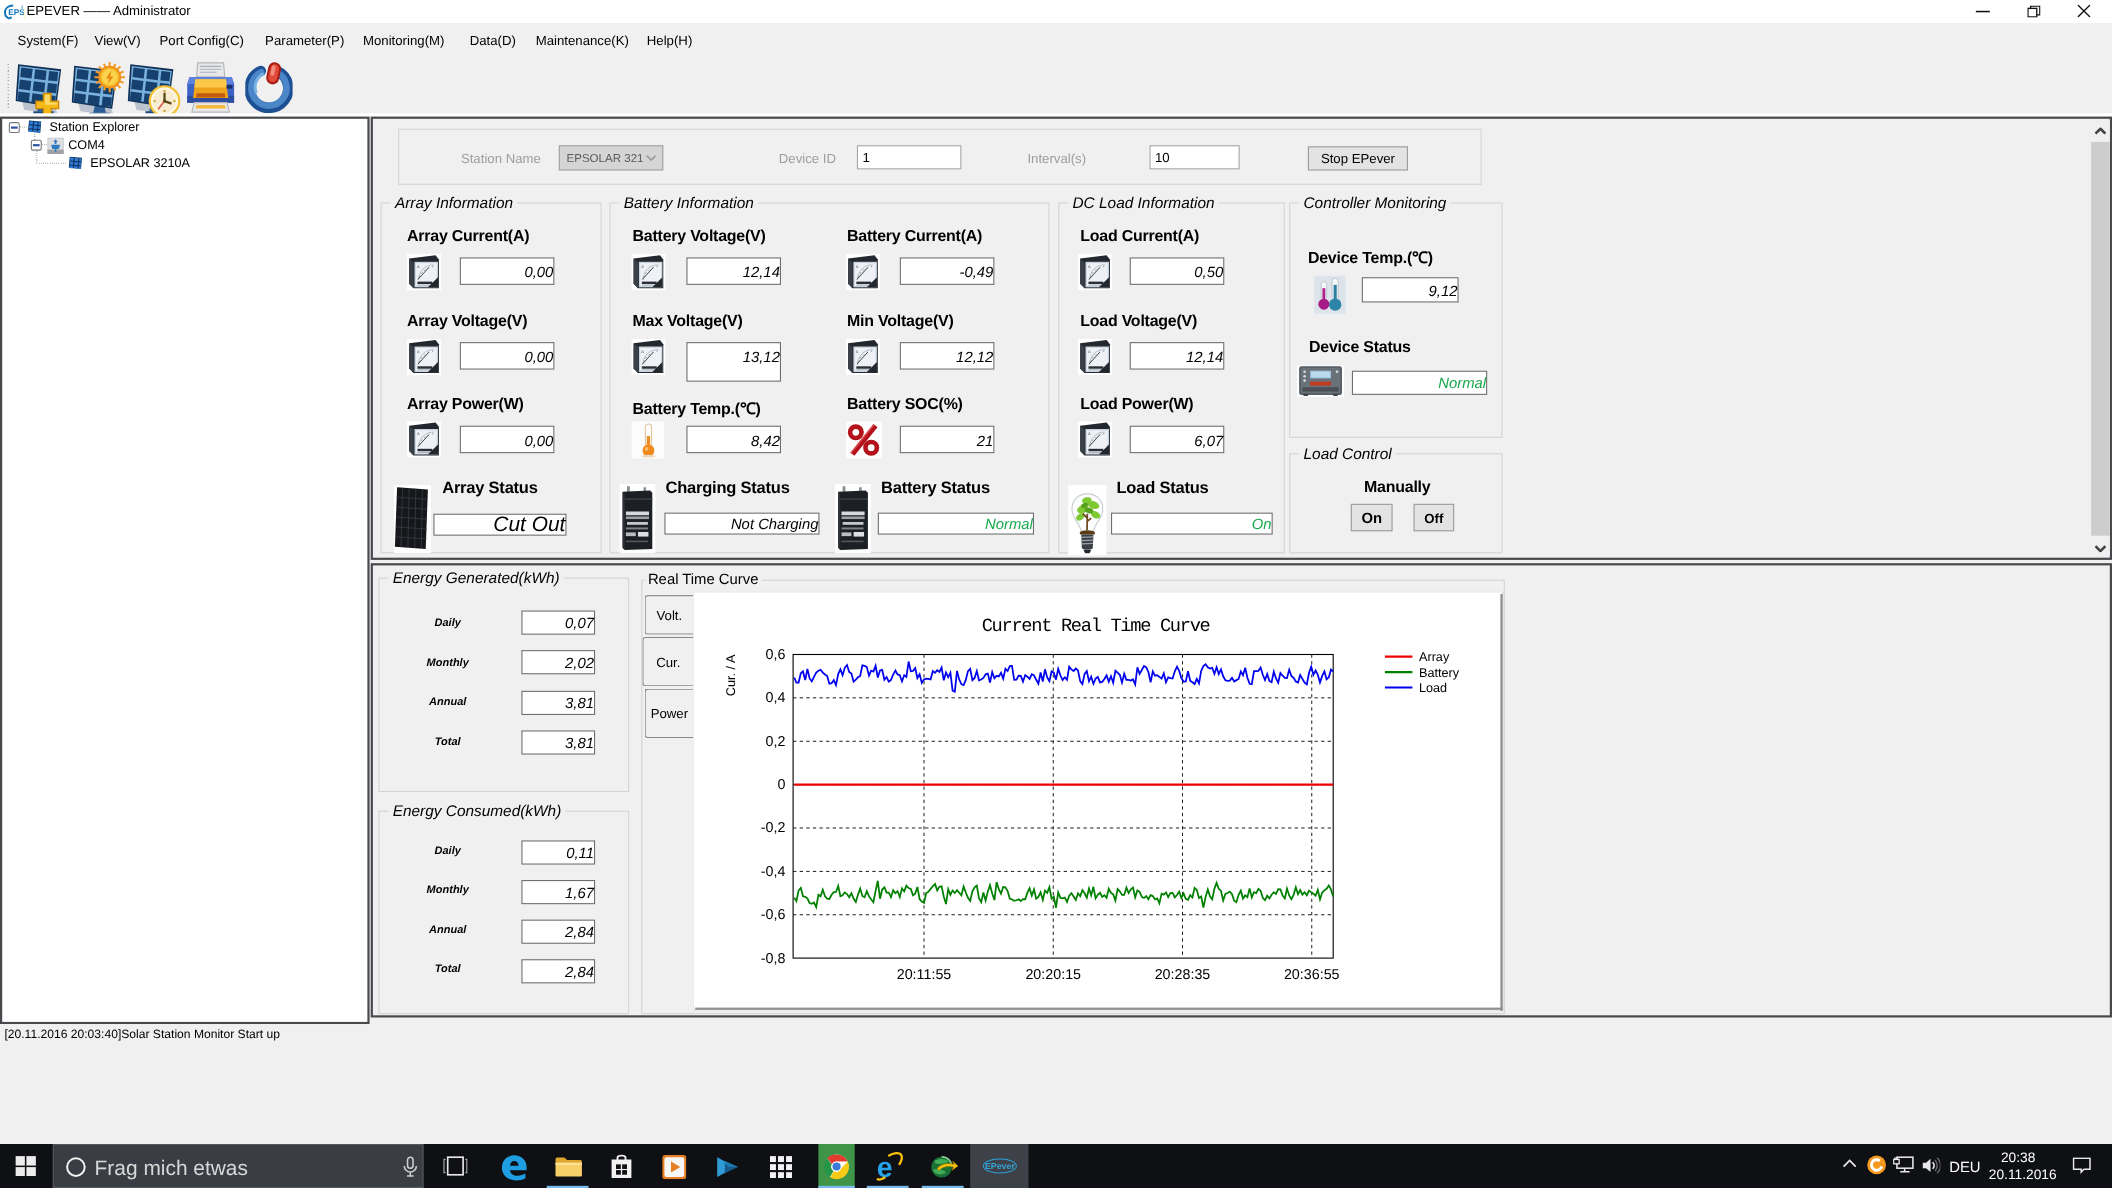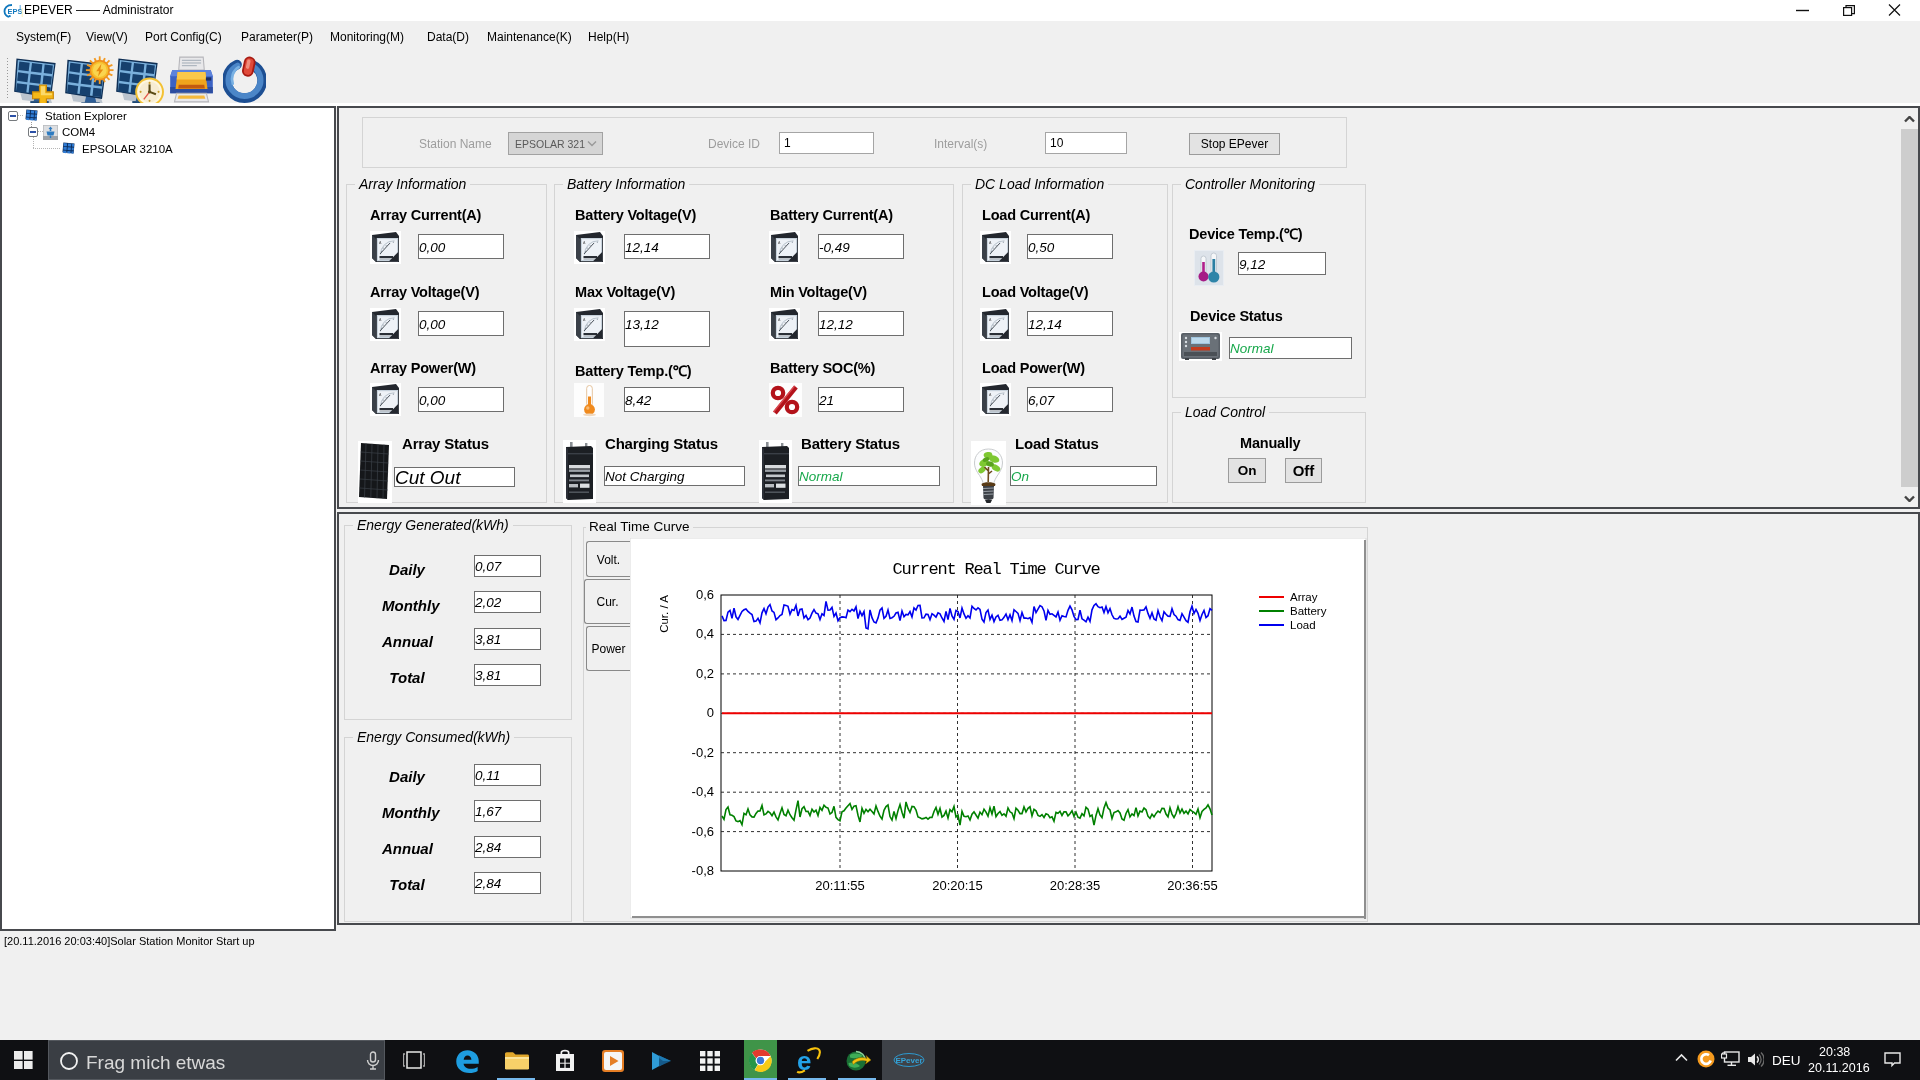--- a/index.html
+++ b/index.html
@@ -1,24 +1,24 @@
 <!DOCTYPE html>
 <html><head><meta charset="utf-8"><style>
 *{margin:0;padding:0;box-sizing:border-box}
 html,body{width:1920px;height:1080px;overflow:hidden;background:#f0f0f0;font-family:"Liberation Sans",sans-serif}
 .abs{position:absolute}
 .lbl{position:absolute;font-weight:bold;font-size:14.5px;color:#000;white-space:nowrap;letter-spacing:-0.2px}
-.vbox{position:absolute;background:#fff;border:1px solid #6e6e6e;font-style:italic;font-size:13.5px;text-align:left;color:#000;white-space:nowrap}
+.vbox{position:absolute;background:#fff;border:1px solid #6e6e6e;font-style:italic;font-size:13.5px;text-align:right;color:#000;white-space:nowrap}
 .grp{position:absolute;border:1px solid #d4d4d4}
 .grp .gt{position:absolute;top:-9px;left:8px;background:#f0f0f0;padding:0 4px;font-style:italic;font-size:14px;white-space:nowrap}
 .glbl{color:#9d9d9d;font-size:12px;position:absolute}
 .tbx{position:absolute;background:#fff;border:1px solid #a5a5a5;font-size:12px;padding-left:4px;color:#000}
 .btn{position:absolute;background:#e3e3e3;border:1px solid #9b9b9b;font-size:12px;text-align:center;color:#000}
 .statlbl{position:absolute;font-weight:bold;font-size:15px;white-space:nowrap;letter-spacing:-0.2px}
-.ebl{position:absolute;font-weight:bold;font-style:italic;font-size:15px;white-space:nowrap}
+.ebl{position:absolute;font-weight:bold;font-style:italic;font-size:10px;white-space:nowrap}
 .menu{font-size:12px;color:#000}
 </style></head>
 <body>
 <div class="abs" style="left:0;top:0;width:1920px;height:21px;background:#fff">
 <svg class="abs" style="left:3px;top:3px" width="20" height="16" viewBox="0 0 20 16">
 <path d="M9 2 C4 2 1.5 5 1.5 8.5 C1.5 12 4.5 13.8 6 13.9" fill="none" stroke="#1178be" stroke-width="1.8"></path>
 <circle cx="6.7" cy="13.2" r="1.1" fill="#1178be"></circle>
 <text x="4.5" y="11" font-size="7.5" font-weight="bold" fill="#1178be" font-family="Liberation Sans">EPS</text>
 <rect x="16.5" y="2" width="1.5" height="4" fill="#8fc3e8"></rect>
 <rect x="18.6" y="5" width="1.4" height="9" fill="#fdf6cf"></rect>
@@ -603,21 +603,21 @@
     <circle cx="7" cy="10" r="1.2" fill="#d8dde2"></circle>
 <circle cx="7" cy="14" r="1.2" fill="#d8dde2"></circle>
     <circle cx="36.5" cy="6" r="1.2" fill="#d8dde2"></circle>
 <rect x="5" y="20" width="33" height="4" fill="#4a5056"></rect>
 <rect x="6" y="26" width="4" height="2" fill="#3c4146"></rect>
     <rect x="33" y="26" width="4" height="2" fill="#3c4146"></rect>
 </svg>
 <div class="vbox" style="left:1229px;top:337px;width:123px;height:22px;line-height:22px;color:#17a84b">Normal</div>
 <div class="lbl" style="left:1240px;top:435px;font-size:14.5px">Manually</div>
 <div class="btn" style="left:1228px;top:458px;width:38px;height:25px;line-height:24px;font-weight:bold;font-size:13.5px">On</div>
-<div class="btn" style="left:1285px;top:458px;width:37px;height:25px;line-height:24px;font-weight:bold;font-size:15px">Off</div>
+<div class="btn" style="left:1285px;top:458px;width:37px;height:25px;line-height:24px;font-weight:bold;font-size:12px">Off</div>
 <div class="abs" style="left:337px;top:512px;width:1583px;height:413px;background:#f0f0f0;border:2px solid #47494d"></div>
 <div class="grp" style="left:344px;top:525px;width:228px;height:195px">
     <span class="gt">Energy Generated(kWh)</span>
   </div>
 <div class="ebl" style="left:390px;top:561px;width:50px;text-align:center;left:382px">Daily</div>
 <div class="vbox" style="left:474px;top:555px;width:67px;height:22px;line-height:21px">0,07</div>
 <div class="ebl" style="left:390px;top:597px;width:50px;text-align:center;left:382px">Monthly</div>
 <div class="vbox" style="left:474px;top:591px;width:67px;height:22px;line-height:21px">2,02</div>
 <div class="ebl" style="left:390px;top:633px;width:50px;text-align:center;left:382px">Annual</div>
 <div class="vbox" style="left:474px;top:628px;width:67px;height:22px;line-height:21px">3,81</div>

